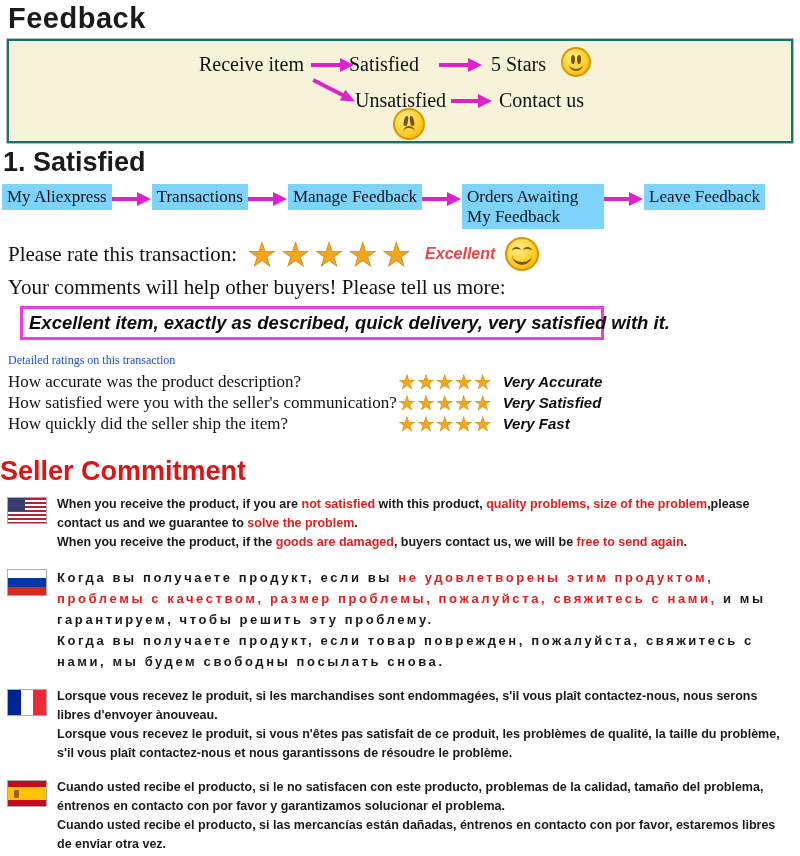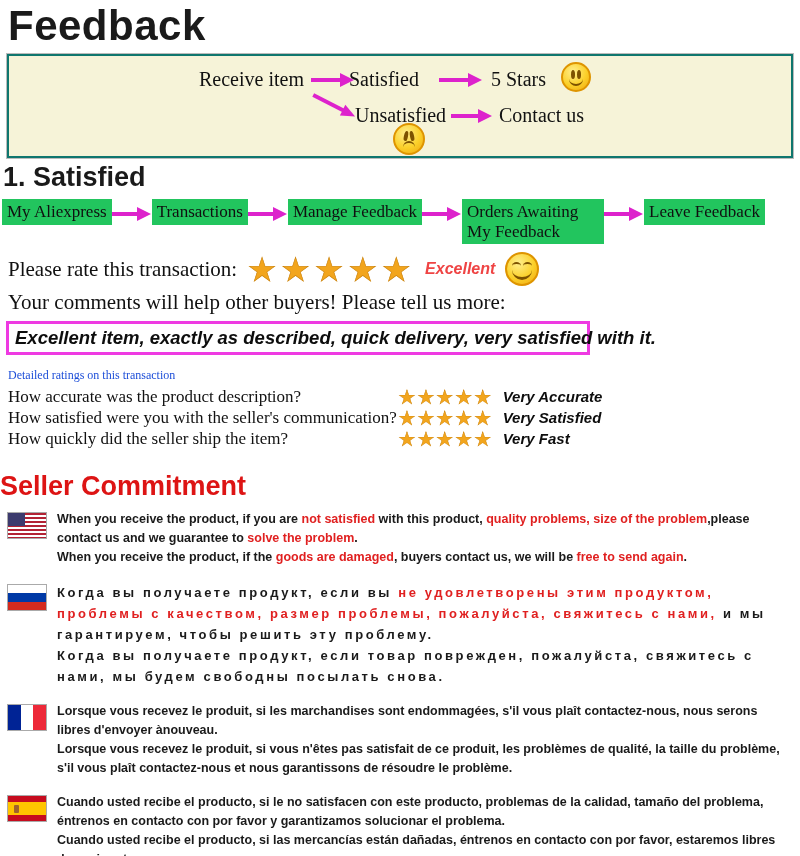--- a/index.html
+++ b/index.html
@@ -1,20 +1,20 @@
 <!DOCTYPE html>
 <html><head>
 <meta charset="utf-8">
 <style>
   html,body{margin:0;padding:0;background:#fff;}
   body{width:800px;height:856px;overflow:hidden;font-family:"Liberation Sans",sans-serif;color:#111;}
   .page{width:800px;position:relative;}
 
   
-  h1.title{font-family:"Liberation Sans",sans-serif;font-size:42px;font-weight:700;letter-spacing:.5px;margin:2px 0 4px 8px;color:#1a1a1a;}
+  h1.title{font-family:"Liberation Sans",sans-serif;font-size:29px;font-weight:700;letter-spacing:.5px;margin:2px 0 4px 8px;color:#1a1a1a;}
   h2.sect{font-family:"Liberation Sans",sans-serif;font-size:27px;font-weight:700;margin:4px 0 6px 3px;color:#1a1a1a;}
 
   
   .flowbox{position:relative;margin:0 7px;height:100px;background:#f6f3d8;border:2px solid #0f766e;box-shadow:0 0 0 1px #bbb;}
   .flowbox .lbl{position:absolute;font-family:"Liberation Serif",serif;font-size:20px;color:#111;white-space:nowrap;}
   .arr{position:absolute;}
 
   
   .emoji{display:inline-block;position:relative;border-radius:50%;
     background:radial-gradient(circle at 38% 30%,#ffee8c,#fbd02a 55%,#efa60f);
@@ -28,34 +28,34 @@
   .e-sad::before,.e-sad::after{width:4px;height:10px;border-radius:50% 50% 40% 40%;top:6px;}
   .e-sad::before{left:9px;transform:rotate(12deg)}.e-sad::after{right:9px;transform:rotate(-12deg)}
   .e-sad .mouth{position:absolute;left:8px;right:8px;bottom:3px;height:7px;border-top:2.5px solid #7d5200;border-radius:9px 9px 0 0;background:none;}
   .e-happy{width:34px;height:34px;}
   .e-happy::before,.e-happy::after{width:9px;height:6px;background:transparent;border-top:2.5px solid #7d5200;border-radius:50% 50% 0 0;top:8px;}
   .e-happy::before{left:5px}.e-happy::after{right:5px}
   .e-happy .mouth{position:absolute;left:5px;right:5px;bottom:4px;height:9px;border-bottom:3px solid #7d5200;border-radius:0 0 14px 14px;}
 
   
   .steps{display:flex;align-items:flex-start;margin:2px 2px 8px 2px;}
-  .step-btn{background:#22c55e;color:#101010;font-family:"Liberation Serif",serif;font-size:17px;
+  .step-btn{background:#7dd3fc;color:#101010;font-family:"Liberation Serif",serif;font-size:17px;
     padding:3px 5px;line-height:1.15;text-align:left;}
   .step-btn.wrap{width:132px;}
   .steps svg{flex:0 0 auto;margin-top:7px;}
 
   
   .rate-row{display:flex;align-items:center;margin:2px 0 0 8px;gap:10px;}
   .serif-lg{font-family:"Liberation Serif",serif;font-size:21px;color:#111;}
   .stars{color:#f2a51d;-webkit-text-stroke:.6px #c97f06;line-height:1;}
   .stars.big{font-size:33px;letter-spacing:4px;}
   .stars.sm{font-size:20px;letter-spacing:1px;-webkit-text-stroke:.4px #c97f06;}
   .excellent{font-weight:700;font-style:italic;font-size:16px;color:#ef4444;}
   .comments-lbl{font-family:"Liberation Serif",serif;font-size:21px;margin:4px 0 6px 8px;color:#111;}
-  .comment-box{border:3px solid #ee3ae2;width:584px;margin-left:6px;padding:3px 6px;box-sizing:border-box;background:#fff;}
+  .comment-box{border:3px solid #ee3ae2;width:584px;margin-left:20px;padding:3px 6px;box-sizing:border-box;background:#fff;}
   .comment-box span{font-weight:700;font-style:italic;font-size:18.5px;white-space:nowrap;color:#0d0d0d;}
 
   
   .detailed{margin:10px 0 0 8px;font-family:"Liberation Serif",serif;}
   .detailed .dr-head{font-size:12px;line-height:21px;color:#1d4ed8;font-family:Liberation Serif, serif;}
   .rating-row{display:flex;align-items:center;line-height:21px;}
   .rating-row .q{width:390px;font-size:17px;color:#111;}
   .rating-row .verylabel{font-family:"Liberation Sans",sans-serif;font-weight:700;font-style:italic;font-size:15px;margin-left:10px;color:#0d0d0d;}
 
   

